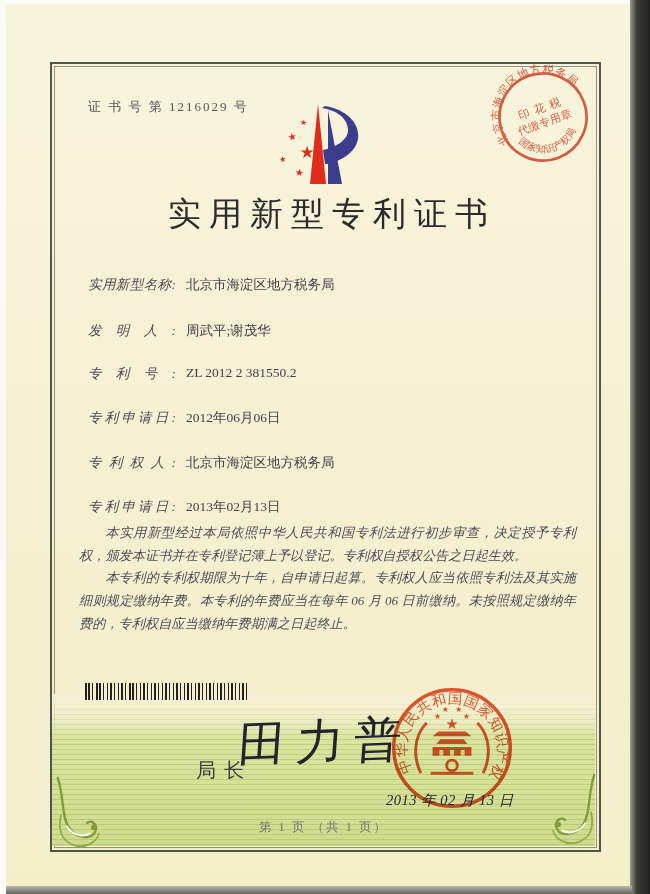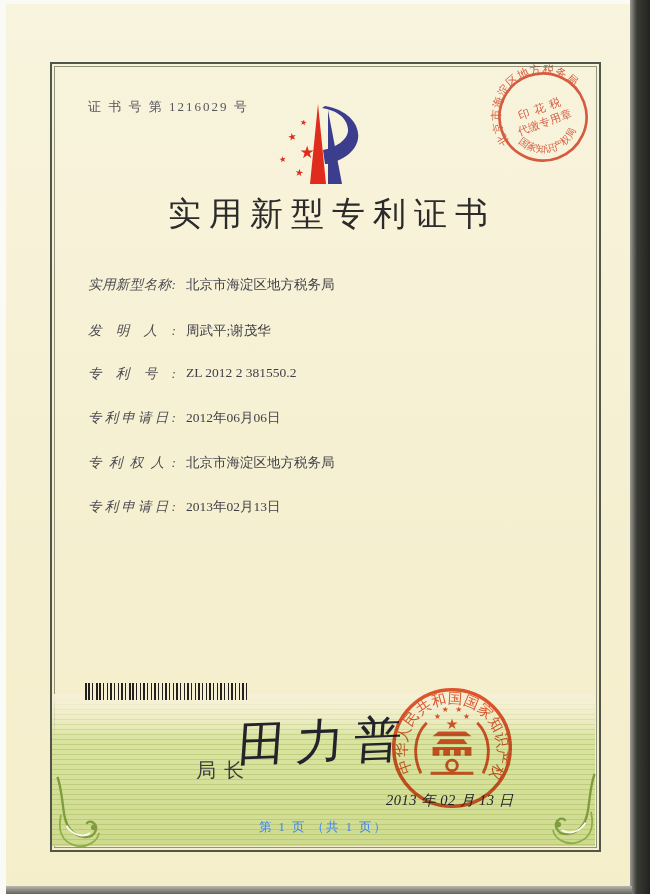--- a/index.html
+++ b/index.html
@@ -79,21 +79,21 @@
   .office-seal{
     position:absolute;left:384px;top:680px;width:136px;height:136px;
     opacity:.95;mix-blend-mode:multiply;
   }
   .issue-date{
     position:absolute;left:386px;top:791px;font-size:14.5px;color:#1f1f26;
     letter-spacing:.5px;z-index:6;font-style:italic;
   }
   .footer{
     position:absolute;left:50px;top:819px;width:547px;text-align:center;
-    font-size:12.5px;letter-spacing:2px;color:#3b82f6;z-index:5;
+    font-size:12.5px;letter-spacing:2px;color:#737373;z-index:5;
   }
   svg text{font-family:"Liberation Serif","DejaVu Serif",serif;}
 </style>
 </head>
 <body>
 
 <div class="paper"></div>
 <div class="edge-right"></div>
 <div class="edge-bottom"></div>
 <div class="frame"></div>
@@ -142,20 +142,22 @@
   <span class="field-label">专利申请日:</span><span>2012年06月06日</span>
 </div>
 <div class="field-row f4">
   <span class="field-label">专利权人:</span><span>北京市海淀区地方税务局</span>
 </div>
 <div class="field-row f5">
   <span class="field-label">专利申请日:</span><span>2013年02月13日</span>
 </div>
 
 <div class="body-text">
+  <p>本实用新型经过本局依照中华人民共和国专利法进行初步审查，决定授予专利权，颁发本证书并在专利登记簿上予以登记。专利权自授权公告之日起生效。</p>
+  <p>本专利的专利权期限为十年，自申请日起算。专利权人应当依照专利法及其实施细则规定缴纳年费。本专利的年费应当在每年 06 月 06 日前缴纳。未按照规定缴纳年费的，专利权自应当缴纳年费期满之日起终止。</p>
 </div>
 
 <div class="band"></div>
 
 <svg class="flourish left" viewBox="0 0 64 84">
   <path d="M6,2 C14,26 10,48 20,60 C28,70 44,72 48,62 C51,54 42,48 38,54" fill="none" stroke="#7f9c3f" stroke-width="2.6"></path>
   <path d="M10,44 C6,60 10,74 26,78 C38,81 50,74 52,64" fill="none" stroke="#8fae4a" stroke-width="2"></path>
   <path d="M16,56 C22,66 34,70 42,64" fill="none" stroke="#fcfbee" stroke-width="2"></path>
   <circle cx="46" cy="58" r="3" fill="#7f9c3f"></circle>
 </svg>

